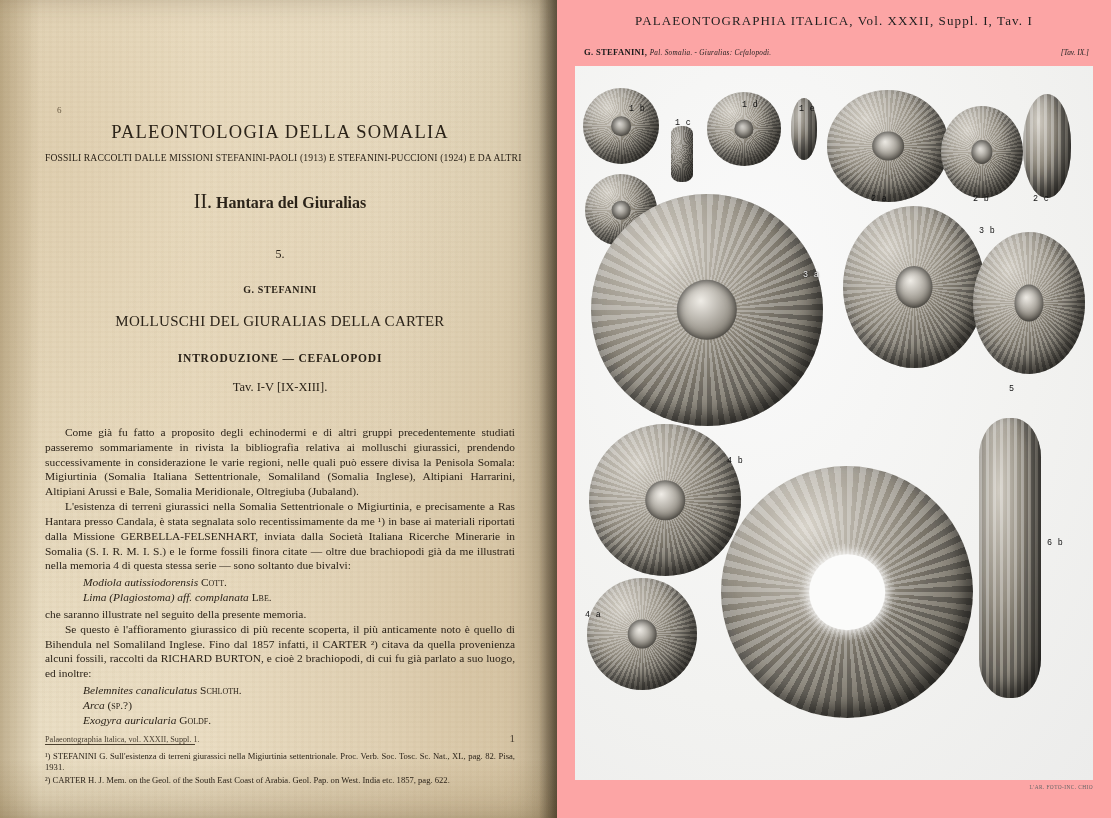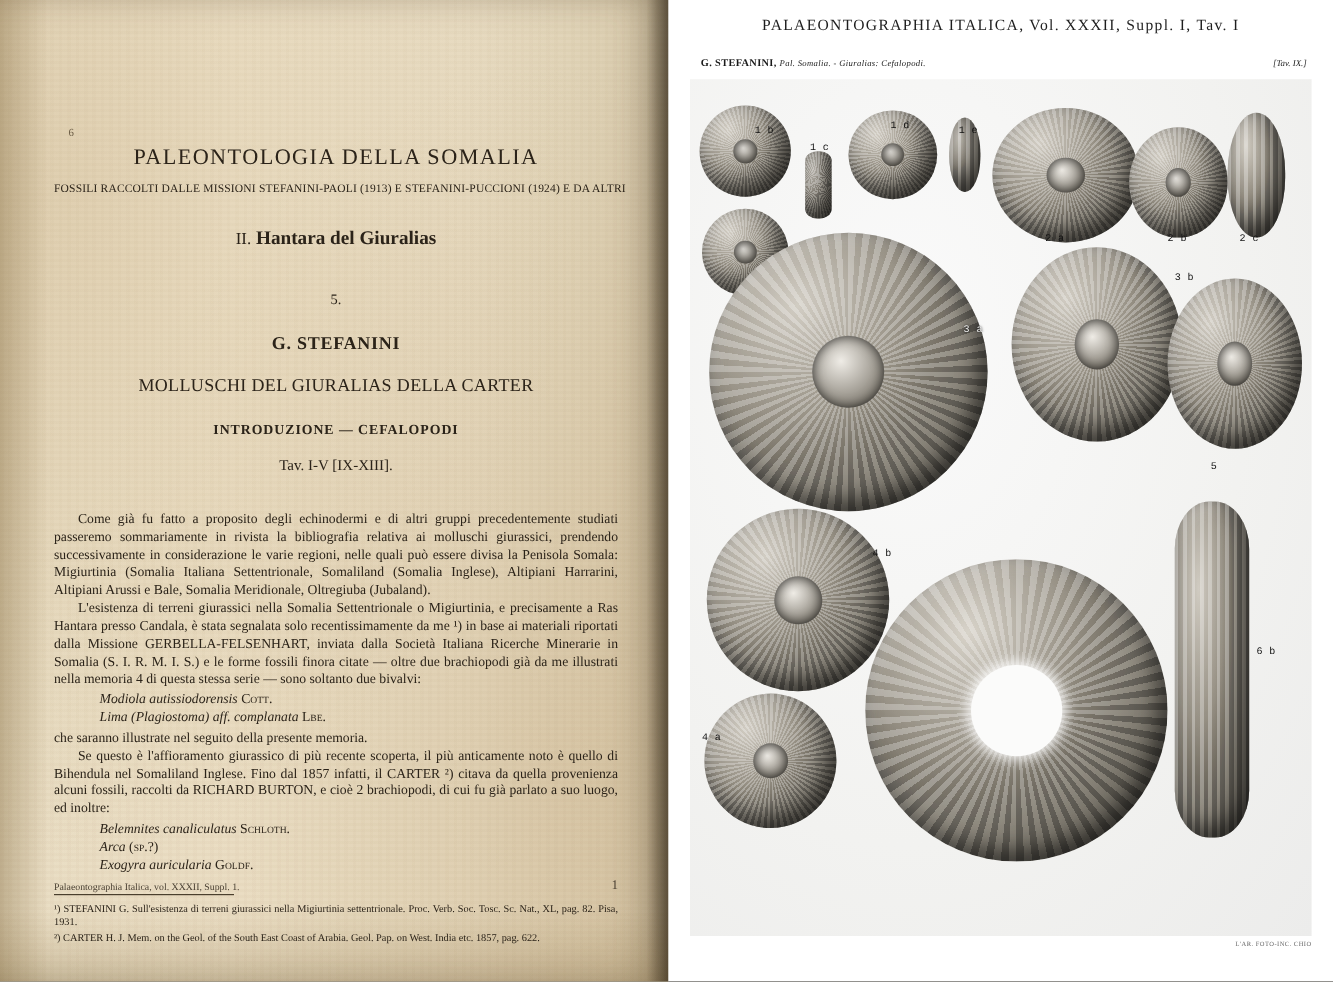--- a/index.html
+++ b/index.html
@@ -62,26 +62,26 @@
     letter-spacing:.15px;
     margin-top:9px;
     white-space:nowrap;
   }
   .chapter{
     text-align:center;
     margin-top:27px;
     font-size:16px;
     font-weight:700;
   }
-  .chapter .num{font-weight:400;font-size:14px;}
+  .chapter .num{font-weight:400;font-size:20px;}
   .secnum{
     text-align:center;margin-top:34px;font-size:12px;
   }
   .author{
-    text-align:center;margin-top:22px;font-size:15px;font-weight:700;letter-spacing:.6px;
+    text-align:center;margin-top:22px;font-size:10px;font-weight:700;letter-spacing:.6px;
   }
   .worktitle{
     text-align:center;margin-top:18px;font-size:15px;letter-spacing:.3px;
   }
   .subhead{
     text-align:center;margin-top:22px;font-size:11.5px;font-weight:700;letter-spacing:.8px;
   }
   .tav{
     text-align:center;margin-top:16px;font-size:12.5px;
   }
@@ -116,21 +116,21 @@
 
   .colophon{
     position:absolute;left:45px;bottom:74px;width:470px;
     display:flex;justify-content:space-between;align-items:flex-end;
     font-size:8.2px;color:#4a4033;
   }
   .colophon .pg{font-size:11px;}
 
   
   .page-right{
-    position:relative;width:554px;height:818px;background:#ffffff;overflow:hidden;
+    position:relative;width:554px;height:818px;background:#fca5a5;overflow:hidden;
   }
   .plate-head{
     position:absolute;left:0;right:0;top:13px;text-align:center;
     font-size:13px;letter-spacing:1.1px;color:#1e1e1e;
   }
   .plate-author{
     position:absolute;left:27px;top:47px;font-size:8.6px;letter-spacing:.3px;color:#1a1a1a;
   }
   .plate-author .nm{font-weight:700;}
   .plate-author .it{font-style:italic;font-size:7.2px;}

